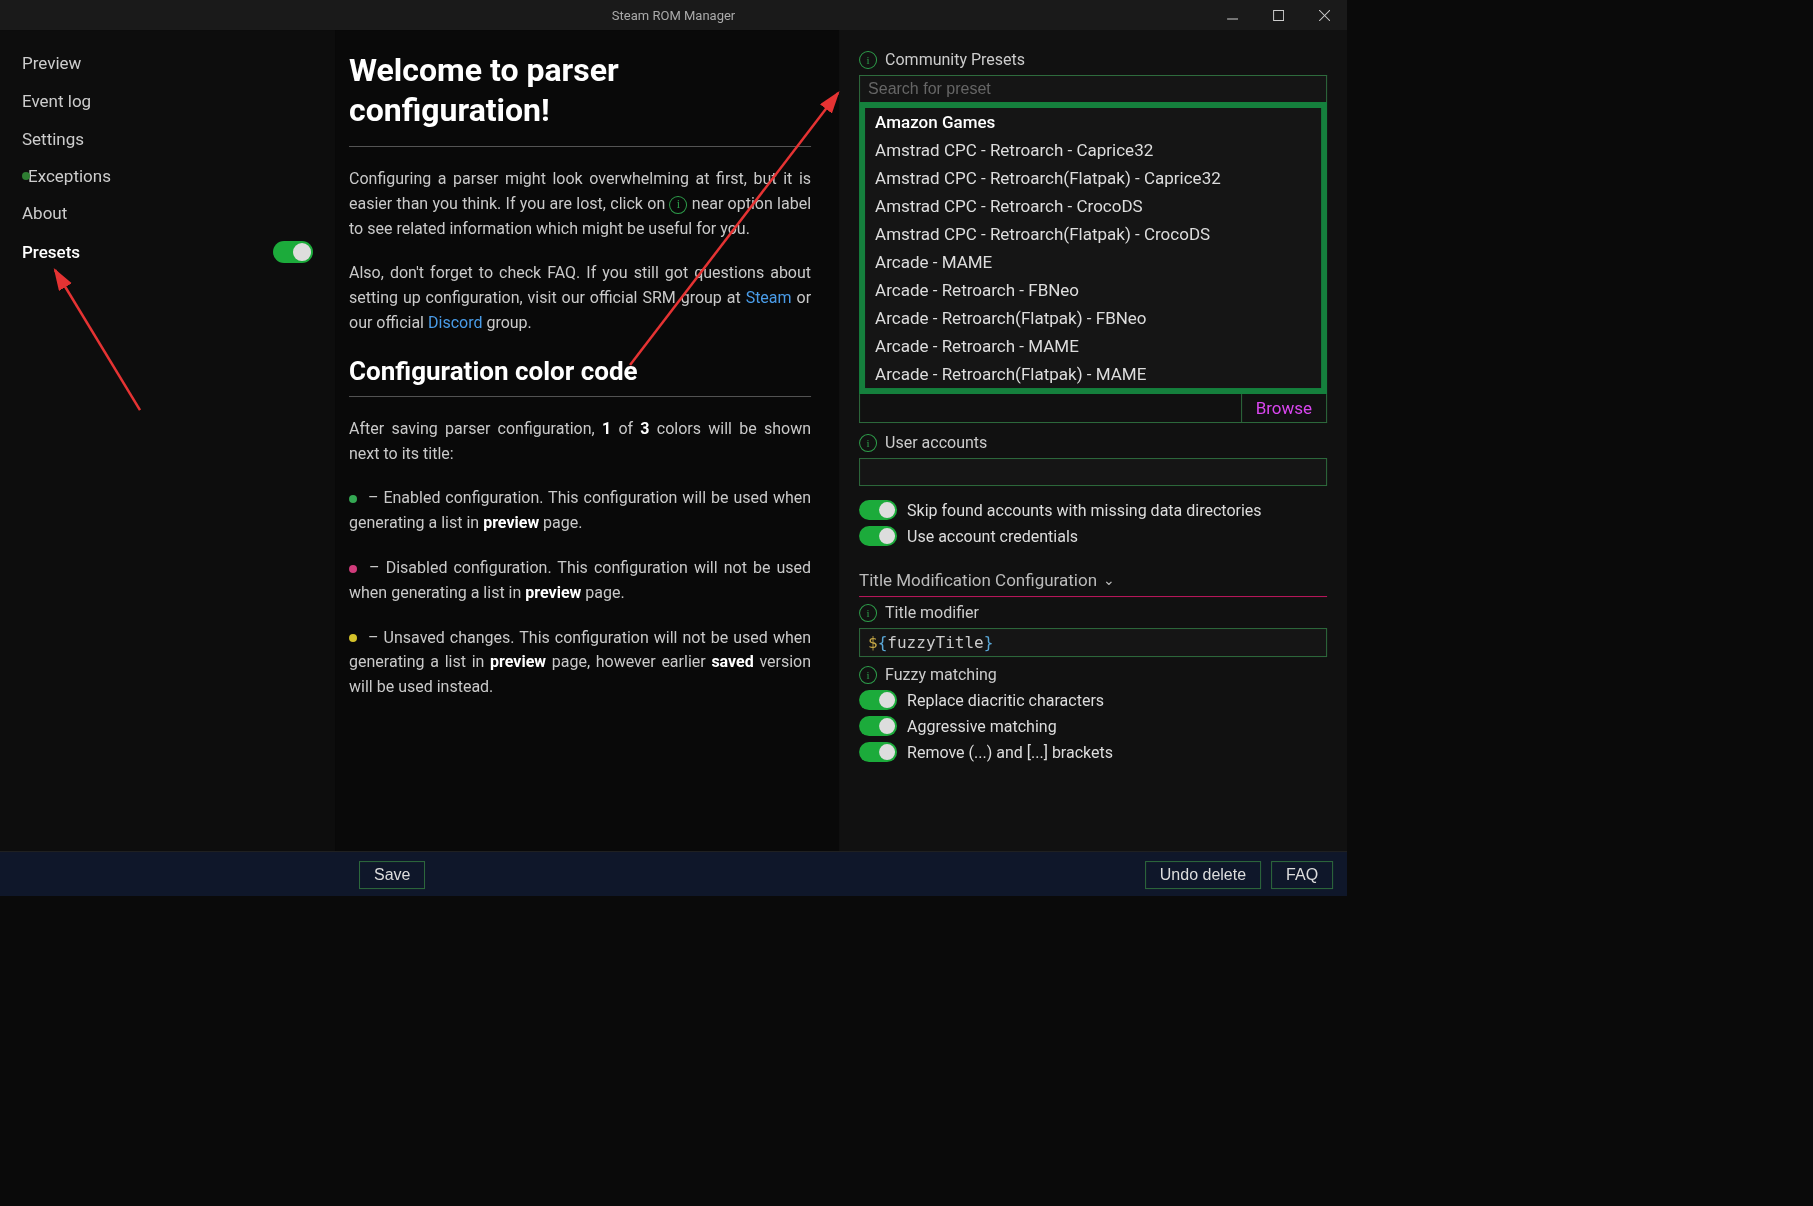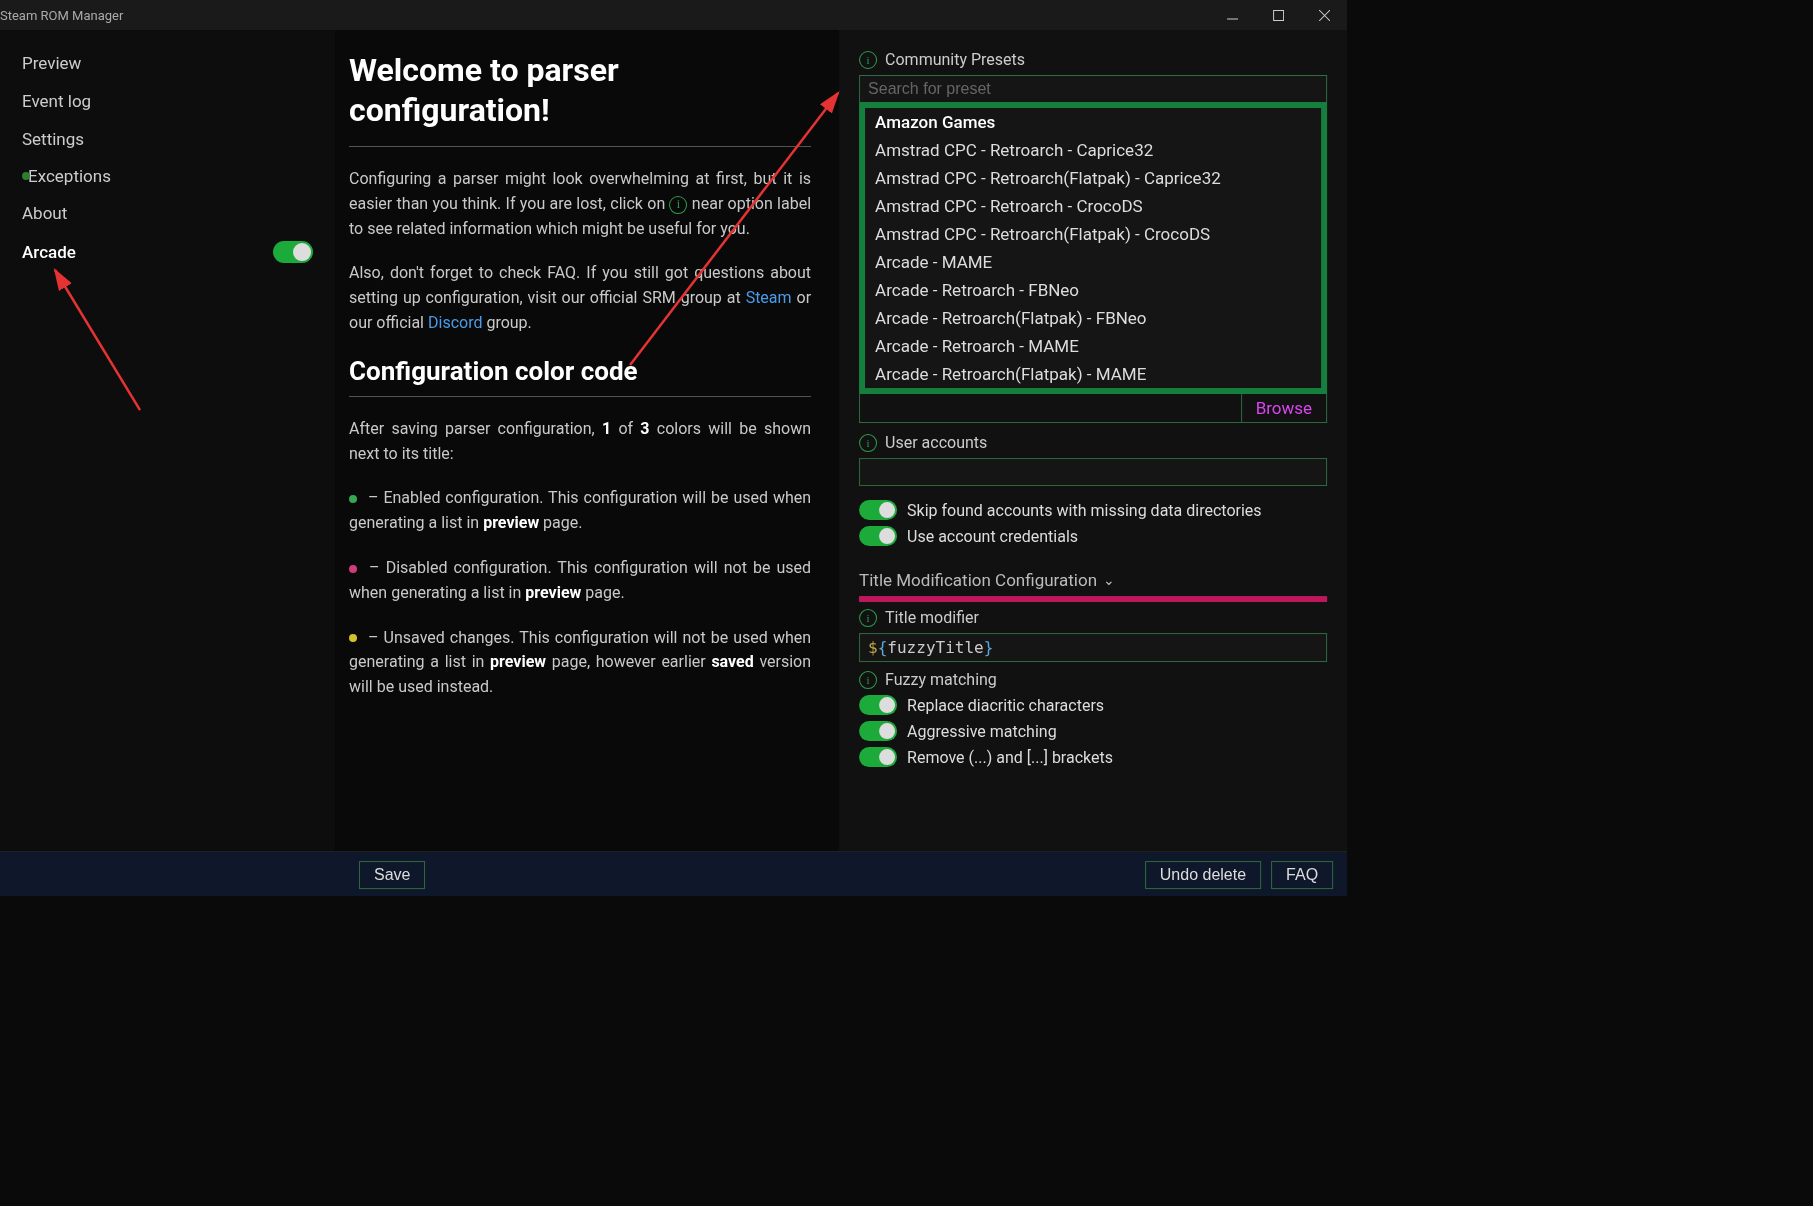--- a/index.html
+++ b/index.html
@@ -26,21 +26,21 @@
   transform:scale(1.346);
   transform-origin:top left;
   position:absolute;
   top:0;left:0;
 }
 .titlebar {
   height:30px;
   background:#1a1a1a;
   display:flex;
   align-items:center;
-  justify-content:flex-start;
+  justify-content:center;
   position:relative;
   color:#aaa;
   font-size:13px;
 }
 .win-controls {
   position:absolute;
   right:0;
   top:0;
   height:100%;
   display:flex;
@@ -265,21 +265,21 @@
   border-radius:50%;
 }
 
 .section-hdr {
   display:flex;
   align-items:center;
   gap:6px;
   font-size:17px;
   color:#bbb;
   margin:24px 0 4px;
-  border-bottom:6px solid #be185d;
+  border-bottom:1px solid #be185d;
   padding-bottom:6px;
 }
 .chev { font-size:14px; }
 
 .code-input {
   font-family:monospace;
 }
 .code-input .dollar { color:#c3a545; }
 .code-input .brace { color:#5aa7d6; }
 .code-input .var { color:#ccc; }
@@ -352,21 +352,21 @@
       <div class="nav-item">
         <span>Settings</span>
       </div>
       <div class="nav-sub">
         <span>Exceptions</span>
       </div>
       <div class="nav-item">
         <span>About</span>
       </div>
       <div class="nav-item active">
-        <span>Arcade</span>
+        <span>Presets</span>
         <span class="toggle"></span>
       </div>
     </div>
 
     <div class="content">
       <h1>Welcome to parser configuration!</h1>
       <hr>
       <p>
         <span>Configuring a parser might look overwhelming at first, but it is easier than you think. If you are lost, click on </span><span class="inline-info">i</span><span> near option label to see related information which might be useful for you.</span>
       </p>

